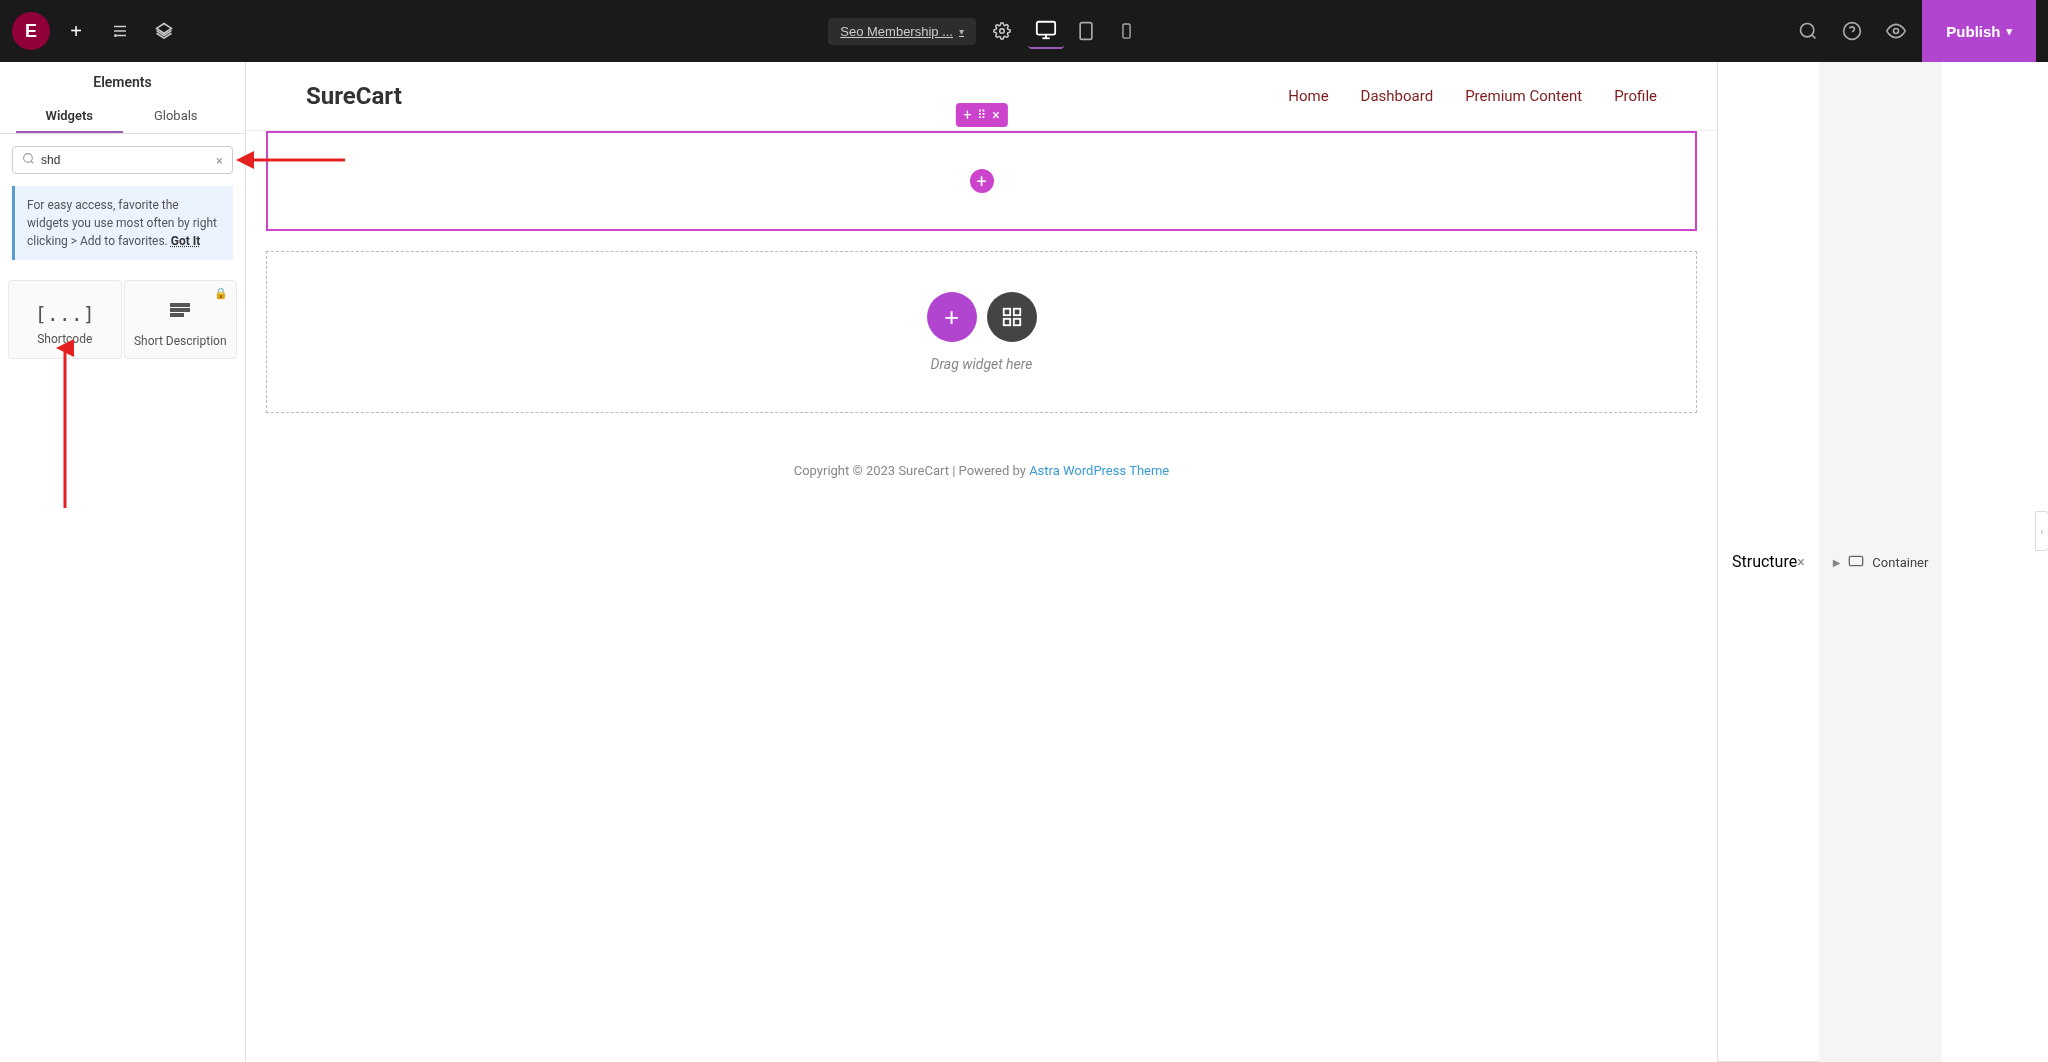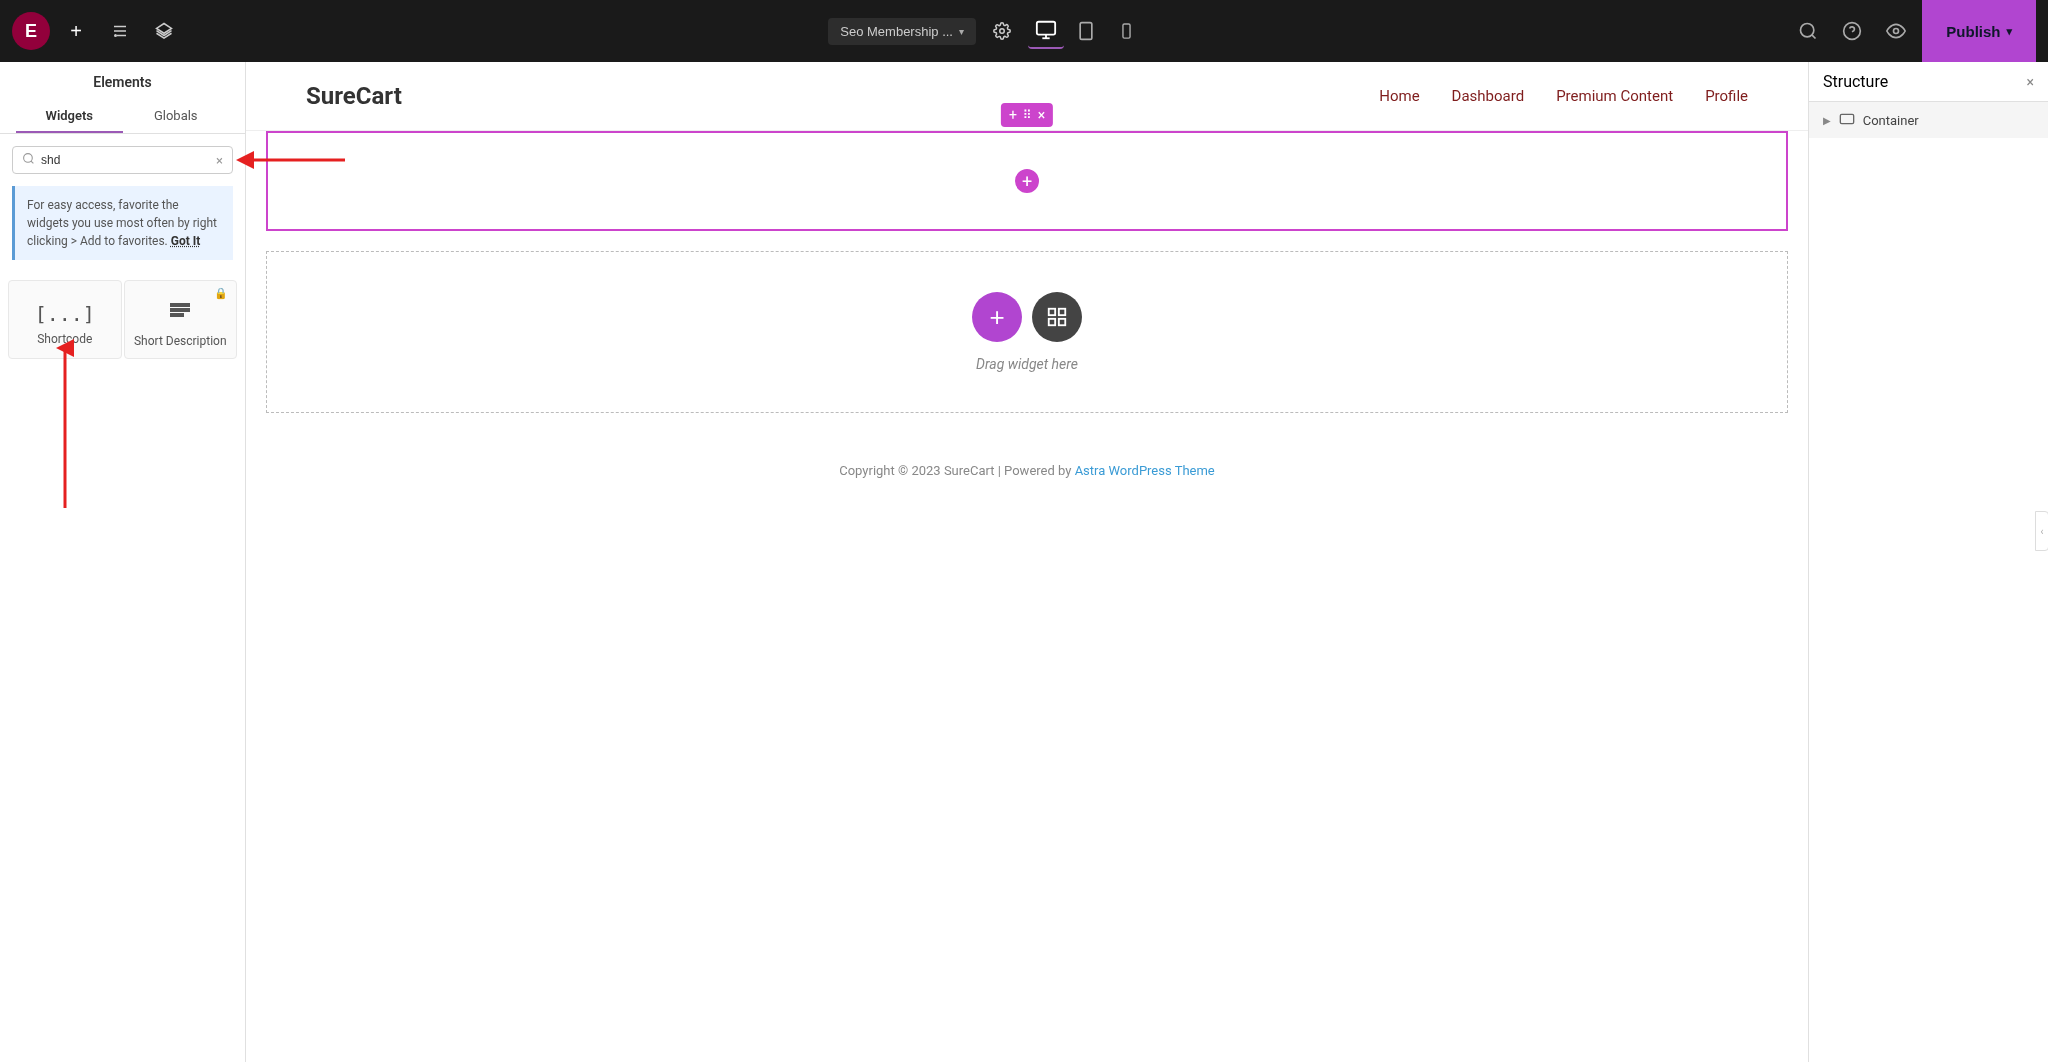--- a/index.html
+++ b/index.html
@@ -52,20 +52,21 @@
       display: flex;
       align-items: center;
       gap: 6px;
       background: #2d2d2d;
       border: none;
       border-radius: 4px;
       color: #ccc;
       padding: 6px 12px;
       cursor: pointer;
       font-size: 13px;
+      text-decoration: underline;
     }
     .site-title-btn .chevron { font-size: 10px; color: #aaa; }
     .top-bar-view-icons {
       display: flex;
       align-items: center;
       gap: 4px;
     }
     .view-icon-btn {
       background: transparent;
       border: none;
@@ -91,21 +92,21 @@
       height: 36px;
       display: flex;
       align-items: center;
       justify-content: center;
       color: #aaa;
       font-size: 18px;
       cursor: pointer;
     }
     .publish-btn {
       background: #b145d0;
-      color: #0f172a;
+      color: #ffffff;
       border: none;
       padding: 8px 24px;
       font-size: 15px;
       font-weight: 600;
       cursor: pointer;
       height: 62px;
       display: flex;
       align-items: center;
       gap: 6px;
     }
@@ -388,25 +389,25 @@
       align-items: center;
       justify-content: center;
       cursor: pointer;
       color: #aaa;
       font-size: 10px;
       z-index: 10;
     }
 
     
     .right-panel {
-      width: 240px;
+      width: 331px;
       background: #fff;
       border-left: 1px solid #e0e0e0;
       display: flex;
-      flex-direction: column;
+      flex-direction: row;
       flex-shrink: 0;
       text-align: center;
     }
     .right-panel-header {
       display: flex;
       align-items: center;
       justify-content: space-between;
       padding: 10px 14px;
       border-bottom: 1px solid #e0e0e0;
     }

